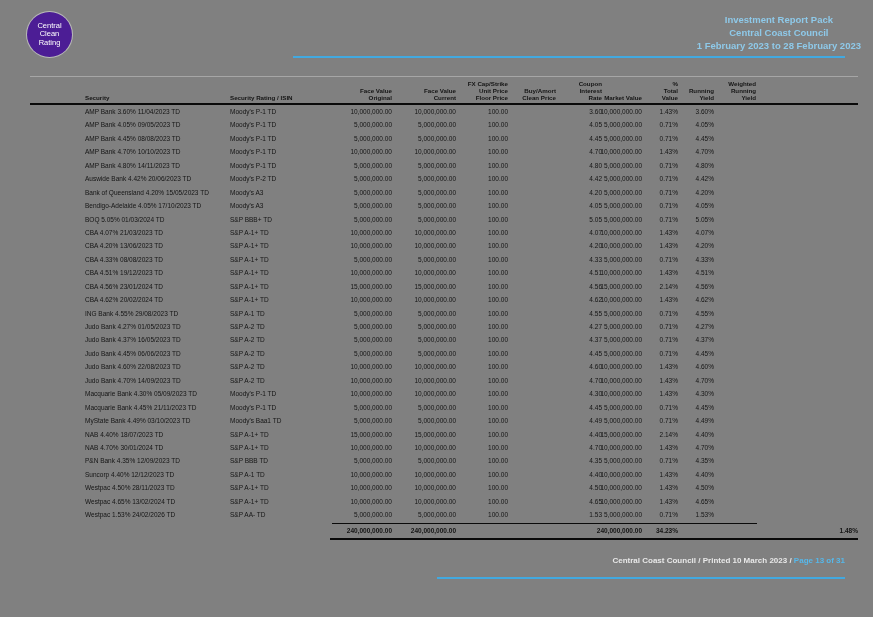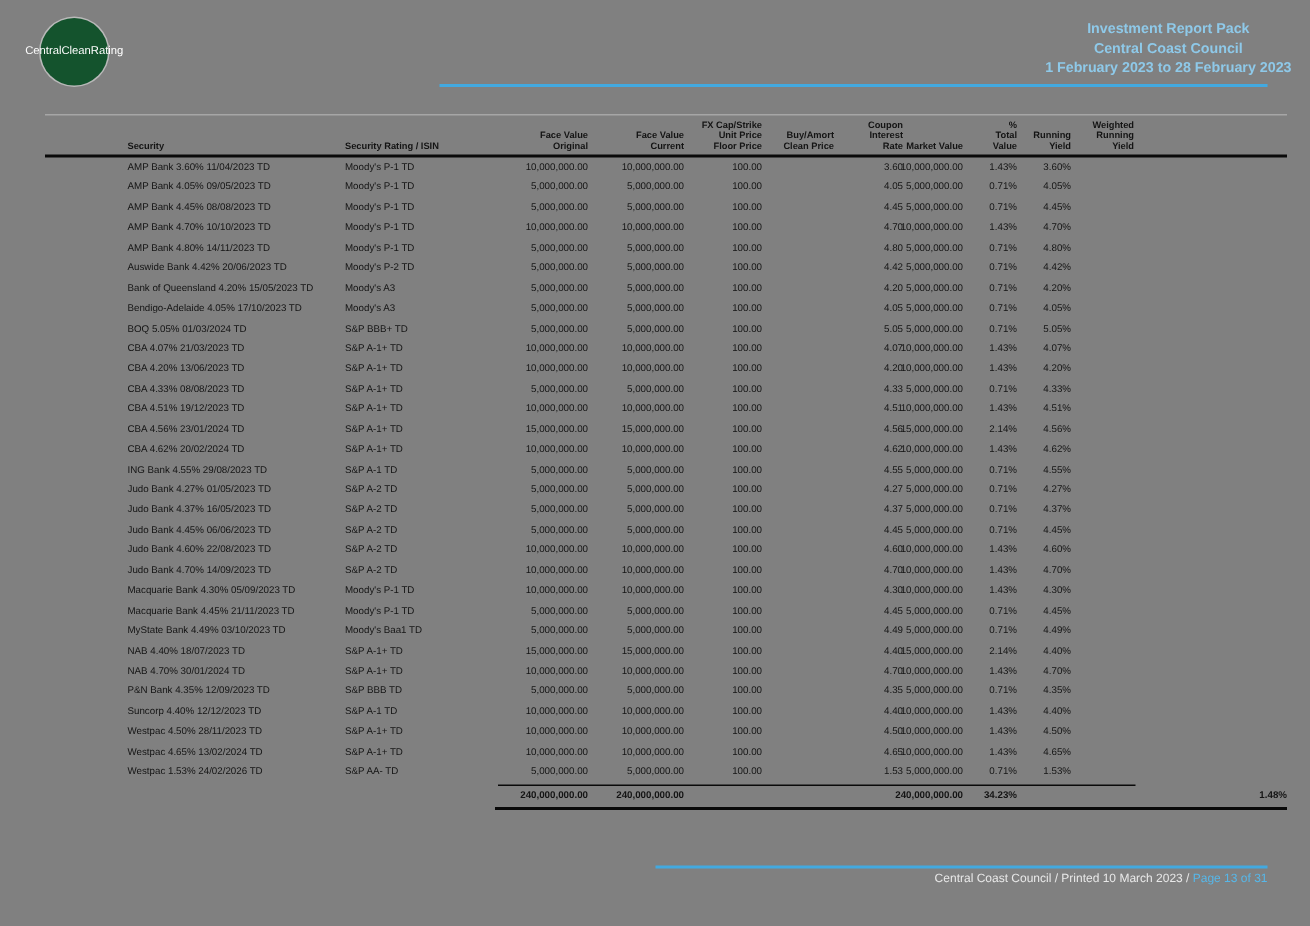--- a/index.html
+++ b/index.html
@@ -5,23 +5,23 @@
   html,body{margin:0;padding:0;}
   body{
     width:873px;height:617px;position:relative;overflow:hidden;
     background:#808080;
     font-family:"Liberation Sans", sans-serif;
     -webkit-font-smoothing:antialiased;
   }
   
   .logo{
     position:absolute;left:27px;top:12px;width:45px;height:45px;
-    border-radius:50%;background:#14532d;
+    border-radius:50%;background:#4c1d95;
     box-shadow:0 0 0 1px rgba(255,255,255,0.45);
-    display:flex;align-items:center;justify-content:center;
+    display:flex;flex-direction:column;align-items:center;justify-content:center;
     color:#ffffff;font-size:7.5px;line-height:8.5px;text-align:center;
   }
   
   .report-header{
     position:absolute;top:13px;right:12px;text-align:center;
     color:#8ec9e9;font-weight:bold;font-size:9.5px;line-height:13px;
   }
   .top-rule{
     position:absolute;left:293px;right:28px;top:56px;height:2px;background:#42a9e0;
   }
@@ -51,21 +51,21 @@
   .c-pct_total{right:180px;}
   .c-running_yield{right:144px;}
   .c-weighted_running_yield{right:102px;}
   .c-grand{right:0px;}
   .total-topline{height:1px;background:#0a0a0a;margin-left:302px;width:425px;margin-top:1px;}
   .total-row{position:relative;height:13px;font-size:6.5px;line-height:13px;font-weight:bold;}
   .total-bottomline{height:2px;background:#0a0a0a;margin-left:300px;width:528px;margin-top:1px;}
   
   .footer-rule{position:absolute;left:437px;right:28px;top:577px;height:2px;background:#42a9e0;}
   .footer-text{
-    position:absolute;right:28px;top:581px;font-size:8px;font-weight:normal;color:#e8e8e8;
+    position:absolute;right:28px;top:556px;font-size:8px;font-weight:bold;color:#e8e8e8;
     white-space:nowrap;
   }
   .footer-text .page-ref{color:#56b7e9;}
 </style>
 </head>
 <body>
 
 <div class="logo">
   <span>Central</span>
   <span>Clean</span>

